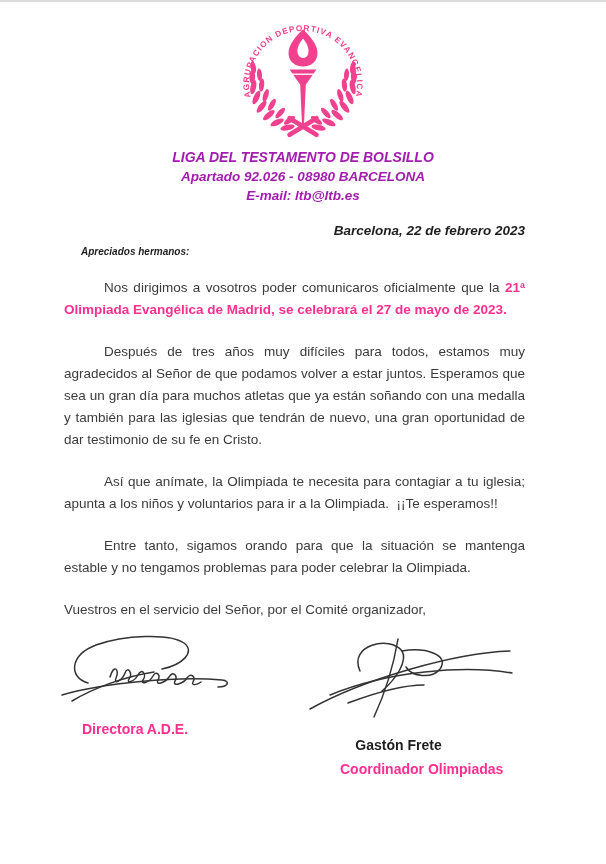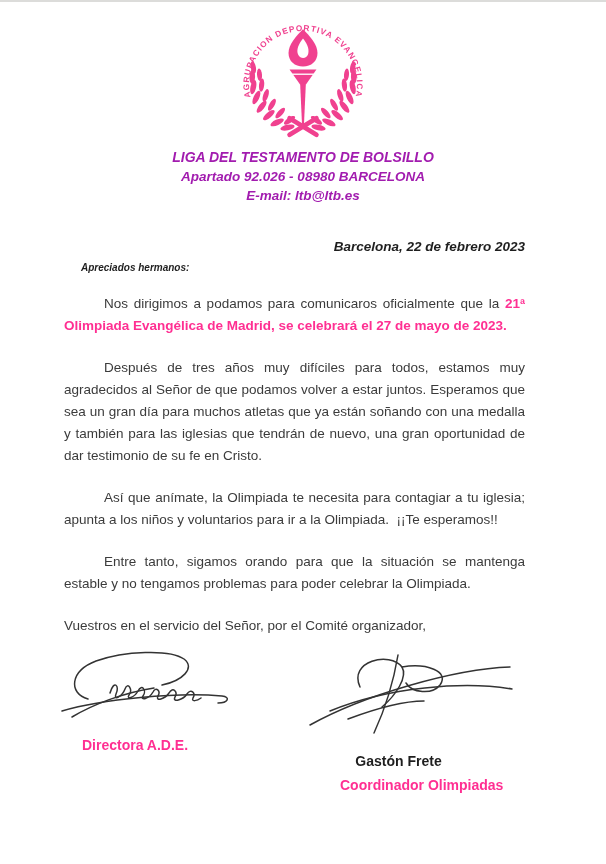--- a/index.html
+++ b/index.html
@@ -23,21 +23,21 @@
     font-size:8px; font-weight:700; letter-spacing:1px;
   }
   .org-header {
     text-align:center; font-weight:700; font-style:italic;
     color:#a21caf; font-size:13.5px; line-height:19px; margin-top:3px;
   }
   .org-header .org-name { font-size:14px; }
   .content { padding:0 81px 0 64px; }
   .date-line {
     text-align:right; font-weight:700; font-style:italic;
-    font-size:13.5px; color:#1e1e1e; margin-top:34px;
+    font-size:13.5px; color:#1e1e1e; margin-top:18px;
   }
   .salutation {
     font-weight:700; font-style:italic; font-size:10px;
     color:#1e1e1e; margin-top:8px; padding-left:17px;
   }
   p.body {
     font-size:13.5px; line-height:22px; text-align:justify;
     margin:20px 0 0 0; text-indent:40px; color:#3b3b3b;
   }
   p.body.no-indent { text-indent:0; text-align:left; }
@@ -123,21 +123,21 @@
   <div class="org-header">
     <div class="org-name">LIGA DEL TESTAMENTO DE BOLSILLO</div>
     <div>Apartado 92.026 - 08980 BARCELONA</div>
     <div>E-mail: ltb@ltb.es</div>
   </div>
 
   <div class="content">
     <div class="date-line">Barcelona, 22 de febrero 2023</div>
     <div class="salutation">Apreciados hermanos:</div>
 
-    <p class="body"><span>Nos dirigimos a podamos para comunicaros oficialmente que la </span><span class="pink">21ª Olimpiada Evangélica de Madrid, se celebrará el 27 de mayo de 2023.</span></p>
+    <p class="body"><span>Nos dirigimos a vosotros poder comunicaros oficialmente que la </span><span class="pink">21ª Olimpiada Evangélica de Madrid, se celebrará el 27 de mayo de 2023.</span></p>
 
     <p class="body">Después de tres años muy difíciles para todos, estamos muy agradecidos al Señor de que podamos volver a estar juntos. Esperamos que sea un gran día para muchos atletas que ya están soñando con una medalla y también para las iglesias que tendrán de nuevo, una gran oportunidad de dar testimonio de su fe en Cristo.</p>
     <p class="body">Así que anímate, la Olimpiada te necesita para contagiar a tu iglesia; apunta a los niños y voluntarios para ir a la Olimpiada. &nbsp;¡¡Te esperamos!!</p>
     <p class="body">Entre tanto, sigamos orando para que la situación se mantenga estable y no tengamos problemas para poder celebrar la Olimpiada.</p>
     <p class="body no-indent">Vuestros en el servicio del Señor, por el Comité organizador,</p>
 
     <div class="sig-row">
       <div class="sig-col-left">
         <div class="sig-img-left">
           <svg viewBox="0 0 184 82">

